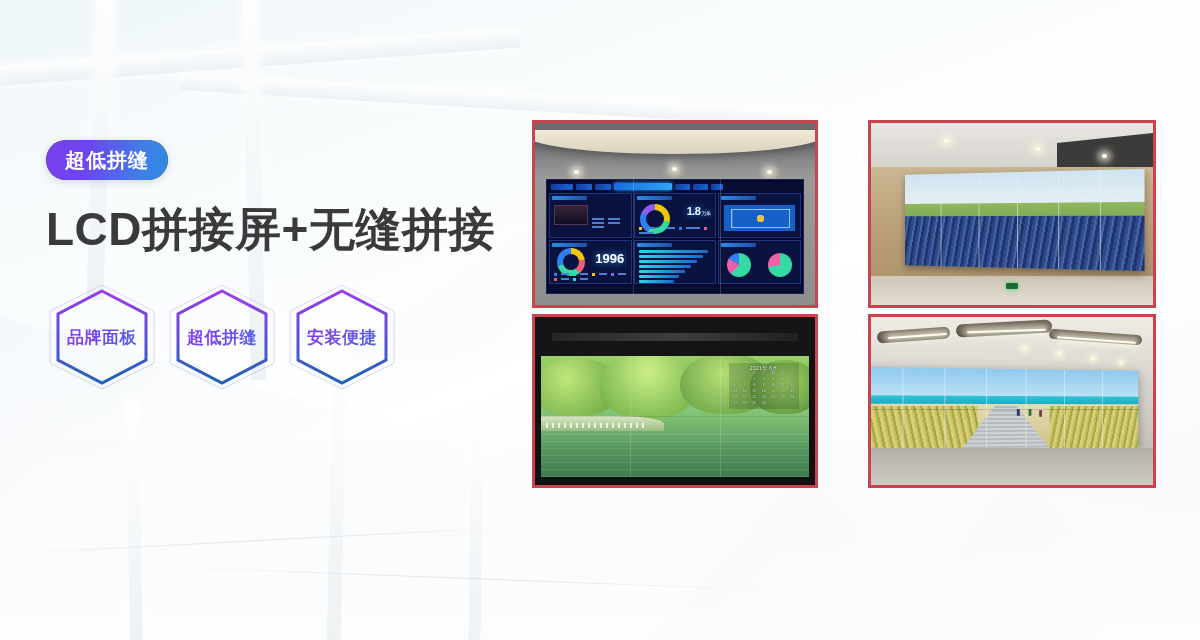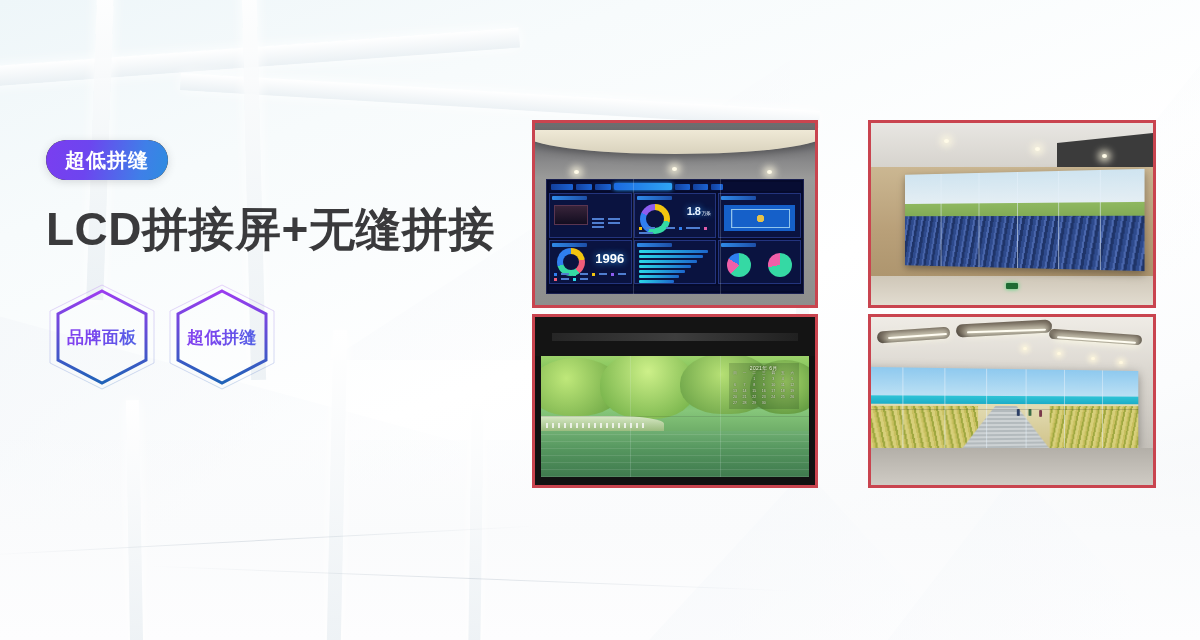--- a/index.html
+++ b/index.html
@@ -311,20 +311,27 @@
                 <stop offset="1" stop-color="#1f63b8"></stop>
             </linearGradient>
           </defs>
           <polygon points="56,8 100,31 100,77 56,100 12,77 12,31" fill="none" stroke="url(#hg1)" stroke-width="3"></polygon>
           <polygon points="56,2 108,28 108,80 56,106 4,80 4,28" fill="none" stroke="url(#hg1)" stroke-width="1" opacity=".22"></polygon>
         </svg>
         <span class="hex-label">超低拼缝</span>
       </div>
 
 
+      <div class="hex-item">
+        <svg width="112" height="108" viewBox="0 0 112 108">
+          <polygon points="56,8 100,31 100,77 56,100 12,77 12,31" fill="none" stroke="url(#hg1)" stroke-width="3"></polygon>
+          <polygon points="56,2 108,28 108,80 56,106 4,80 4,28" fill="none" stroke="url(#hg1)" stroke-width="1" opacity=".22"></polygon>
+        </svg>
+        <span class="hex-label">安装便捷</span>
+      </div>
 
     </div>
   </div>
 
   <div class="photo p-tl">
     <div class="ph-inner">
       <div class="room-tl"></div>
       <div class="ceil-tl"></div>
       <div class="spot" style="left:14%;top:26%"></div>
       <div class="spot" style="left:49%;top:24%"></div>

